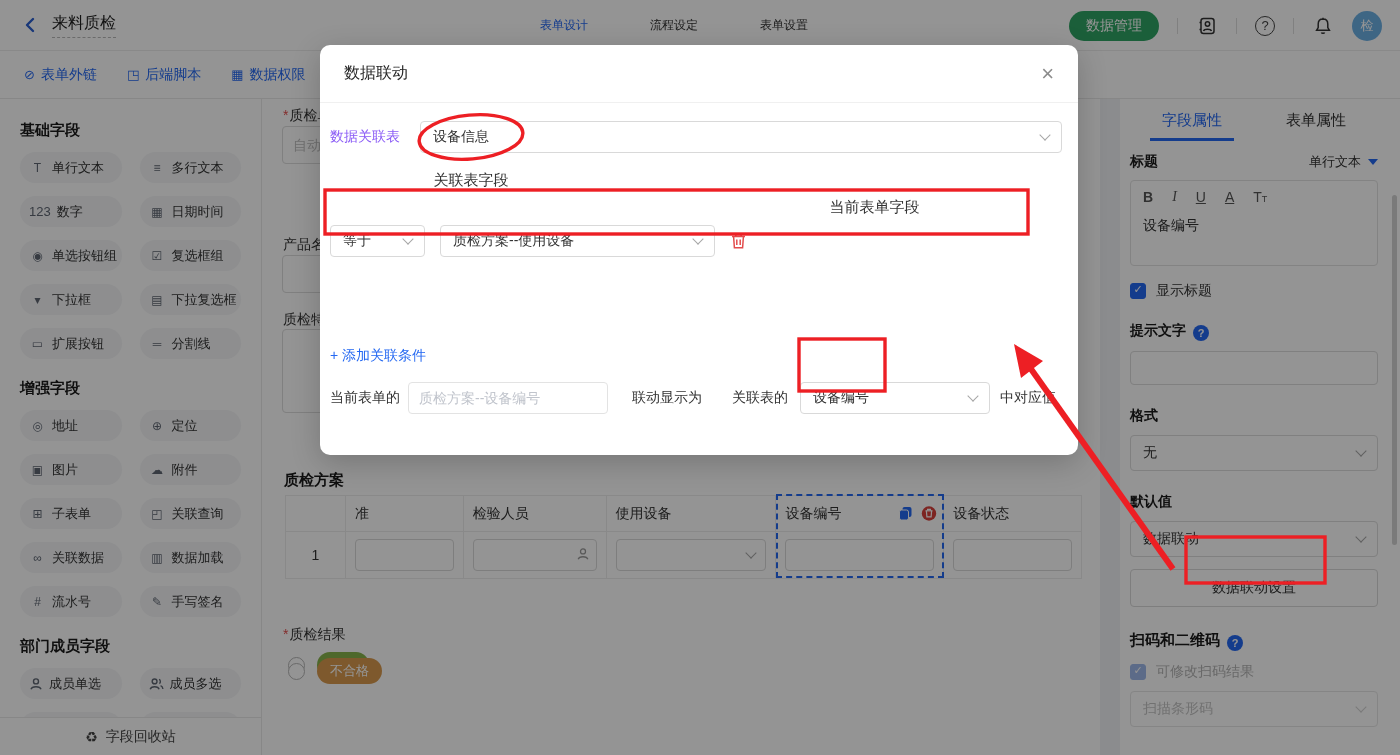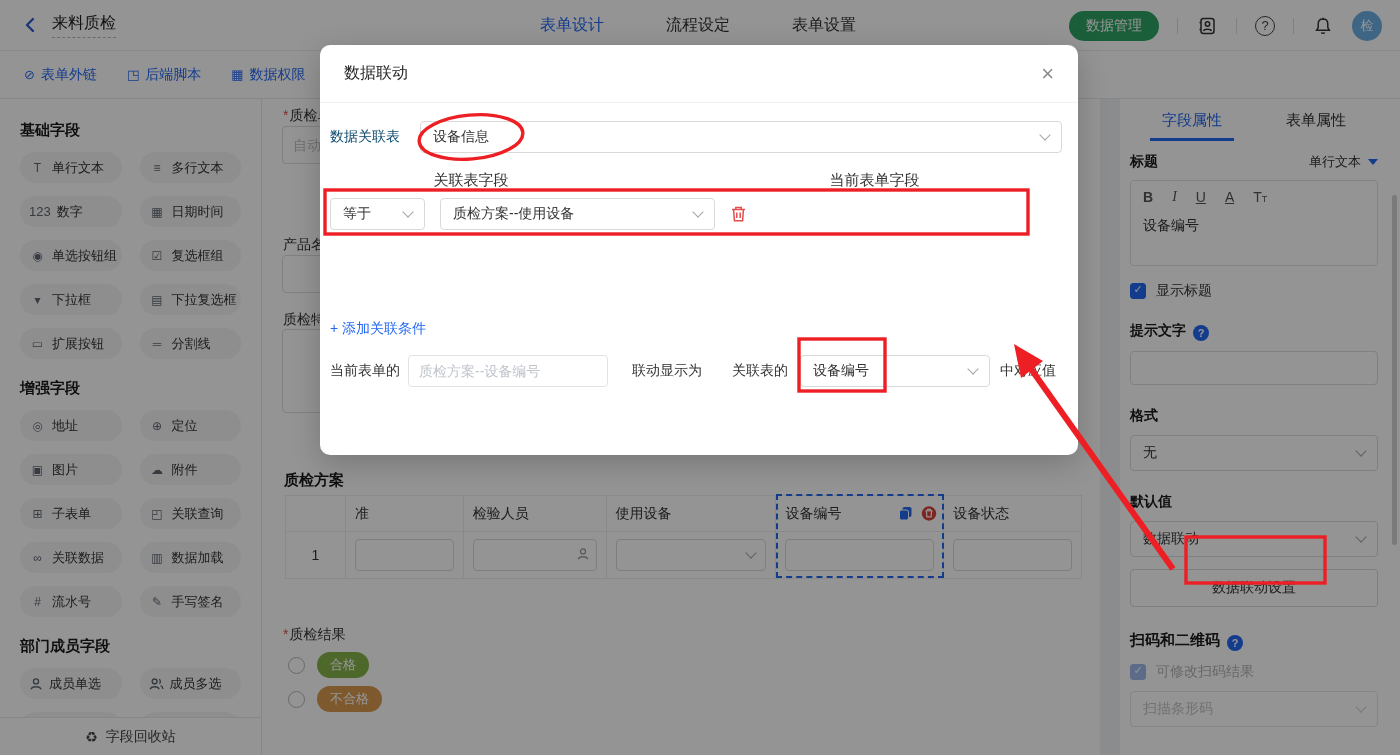--- a/index.html
+++ b/index.html
@@ -5,21 +5,21 @@
   * { margin:0; padding:0; box-sizing:border-box; }
   html,body { width:1400px; height:755px; }
   body { font-family:"Liberation Sans","DejaVu Sans",sans-serif; color:#333; background:#f0f1f4; overflow:hidden; }
   .app { position:relative; width:1400px; height:755px; background:#f0f1f4; overflow:hidden; }
 
   
   .topbar { position:absolute; left:0; top:0; width:1400px; height:51px; background:#fff;
             border-bottom:1px solid #ececec; display:flex; align-items:center; padding:0 20px; z-index:1; }
   .back { width:18px; height:18px; margin-left:2px; cursor:pointer; }
   .doc-title { font-size:16px; color:#1f1f1f; margin-left:12px; padding-bottom:3px; border-bottom:1px dashed #b9b9b9; }
-  .top-tabs { position:absolute; left:540px; top:0; height:51px; display:flex; align-items:center; gap:62px; font-size:16px; }
+  .top-tabs { position:absolute; left:540px; top:0; height:51px; display:flex; align-items:center; gap:62px; font-size:12px; }
   .top-tab { color:#333; cursor:pointer; }
   .top-tab.active { color:#2468f2; }
   .top-right { position:absolute; right:18px; top:0; height:51px; display:flex; align-items:center; gap:18px; }
   .pill-green { background:#2fa464; color:#fff; font-size:14px; border-radius:16px; padding:6px 17px; border:none; cursor:pointer; }
   .vdiv { width:1px; height:16px; background:#ddd; }
   .tico { width:22px; height:22px; display:flex; align-items:center; justify-content:center; color:#333; cursor:pointer; }
   .help-circle { width:20px; height:20px; border:1.6px solid #444; border-radius:50%; font-size:13px; display:flex; align-items:center; justify-content:center; color:#444; }
   .avatar { width:30px; height:30px; border-radius:50%; background:#6cb0e4; color:#fff; font-size:13px; display:flex; align-items:center; justify-content:center; cursor:pointer; }
 
   
@@ -111,29 +111,29 @@
   
   .dim { position:absolute; inset:0; background:rgba(0,0,0,0.42); z-index:5; }
   .modal { position:absolute; left:320px; top:45px; width:758px; height:410px; background:#fff; border-radius:10px;
            box-shadow:0 8px 30px rgba(0,0,0,0.2); z-index:10; }
   .m-head { height:58px; display:flex; align-items:center; justify-content:space-between; padding:0 24px;
             border-bottom:1px solid #f0f0f0; }
   .m-title { font-size:16px; font-weight:500; color:#262626; }
   .m-close { font-size:22px; color:#8c8c8c; cursor:pointer; line-height:1; }
   .m-body { padding:18px 16px 0 10px; }
   .m-row1 { display:flex; align-items:center; }
-  .m-lab { font-size:14px; color:#0c4a6e; }
+  .m-lab { font-size:14px; color:#8b5cf6; }
   .m-row1 .m-lab { width:76px; margin-right:14px; flex:none; }
   .sel { display:flex; align-items:center; justify-content:space-between; border:1px solid #d9d9d9; border-radius:4px;
          height:32px; padding:0 12px; font-size:14px; color:#333; background:#fff; cursor:pointer; }
   .flex1 { flex:1; }
   .m-cols { display:flex; margin-top:18px; font-size:15px; color:#333; }
   .m-cols .c1 { width:282px; text-align:center; }
   .m-cols .c2 { width:125px; }
-  .m-cols .c3 { width:275px; text-align:center; }
+  .m-cols .c3 { width:275px; text-align:center;margin-top:27px; }
   .m-cond { display:flex; align-items:center; gap:15px; margin-top:8px; }
   .w282 { width:282px; } .w95 { width:95px; } .w275 { width:275px; } .w190 { width:190px; }
   .m-add { margin-top:90px; color:#2468f2; font-size:14px; cursor:pointer; }
   .m-map { margin-top:17px; display:flex; align-items:center; font-size:14px; color:#333; }
   .m-input { margin-left:8px; width:200px; height:32px; border:1px solid #e3e3e3; border-radius:4px; padding:0 10px;
              font-size:14px; background:#fff; }
   .m-input::placeholder { color:#c0c4cc; }
   .ml24 { margin-left:24px; } .ml30 { margin-left:30px; } .ml12 { margin-left:12px; } .ml10 { margin-left:10px; }
   .m-foot { margin-top:24px; display:flex; justify-content:flex-end; gap:15px; }
   .btn-plain { width:82px; height:31px; background:#fff; border:1px solid #d9d9d9; border-radius:4px; font-size:14px; color:#333; cursor:pointer; }
@@ -374,21 +374,21 @@
           </div>
       </div>
     </div>
     <div class="sel-outline"></div>
 
     <div class="c-label" style="left:21px; top:527px;"><span class="req">*</span><span>质检结果</span></div>
     <div class="radio-row" style="left:26px; top:553px;">
       <span class="radio"></span>
       <span class="opt-pill opt-pass">合格</span>
     </div>
-    <div class="radio-row" style="left:26px; top:587px;">
+    <div class="radio-row" style="left:26px; top:559px;">
       <span class="radio"></span>
       <span class="opt-pill opt-fail">不合格</span>
     </div>
   </div>
 
   <div class="panel">
     <div class="p-tabs">
       <span class="p-tab active">字段属性</span>
       <span class="p-tab">表单属性</span>
     </div>

